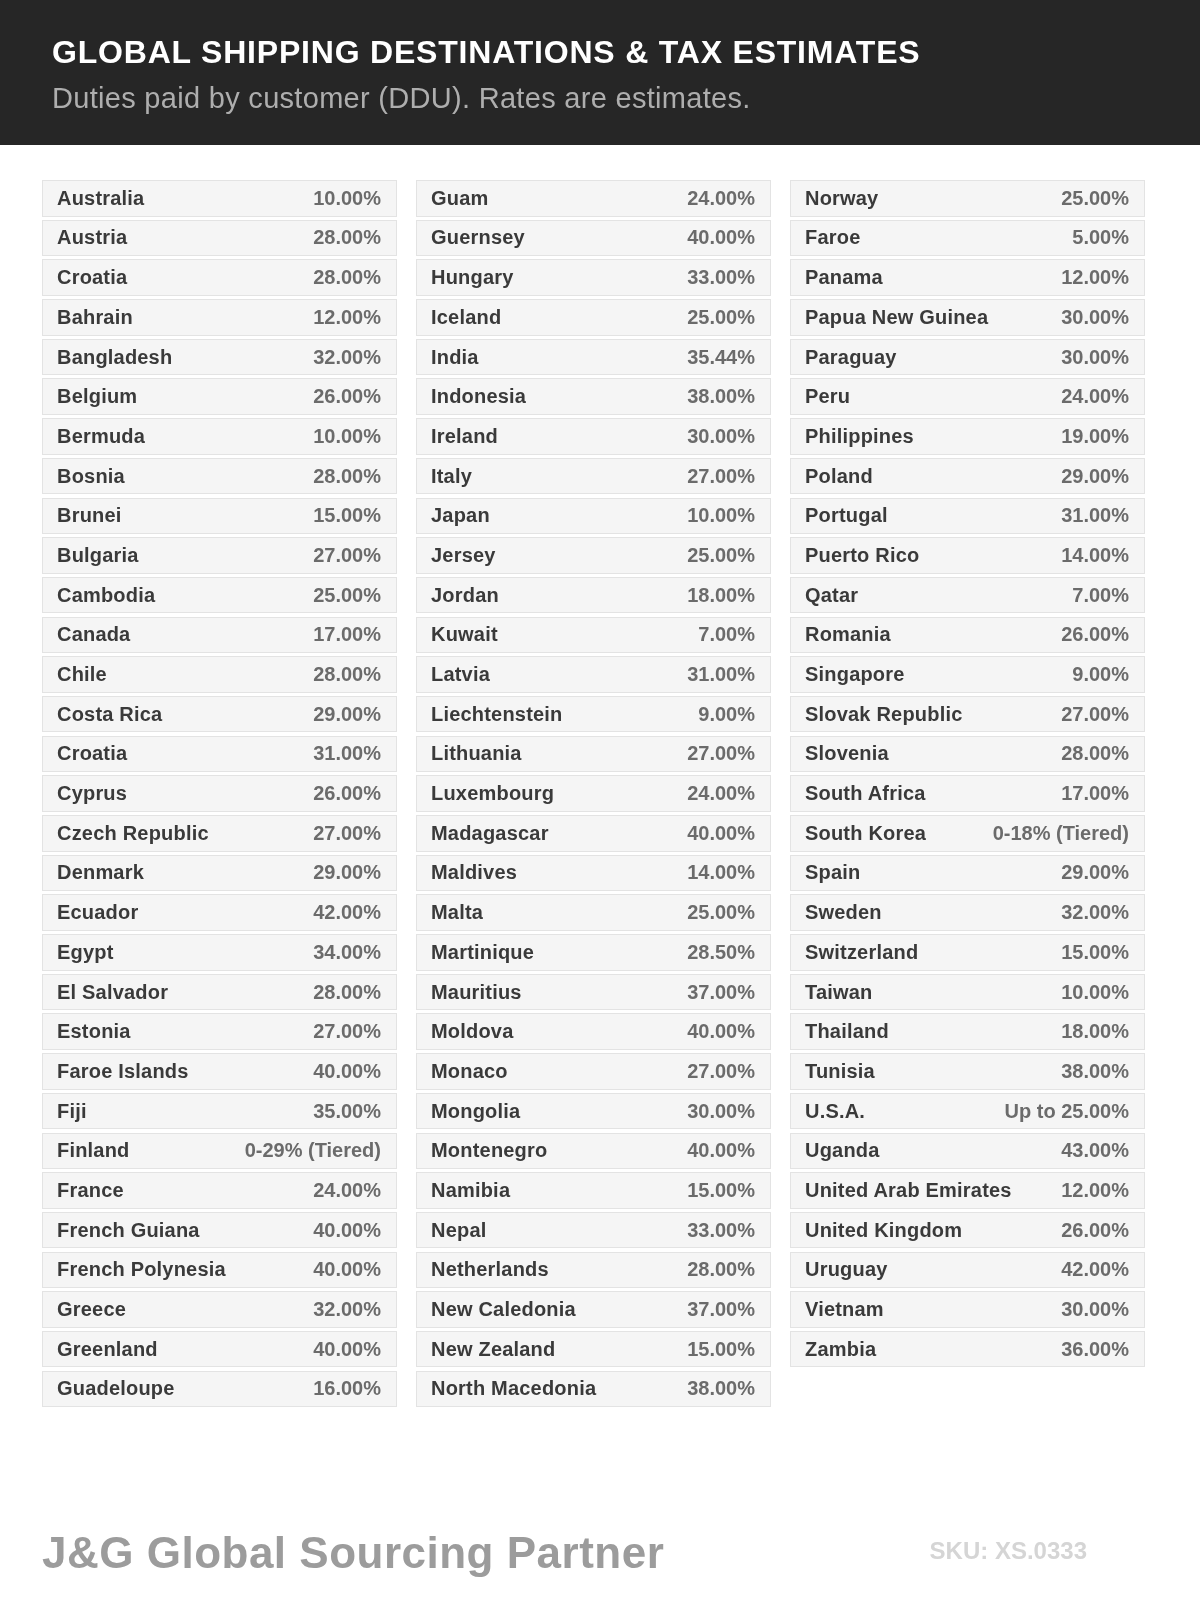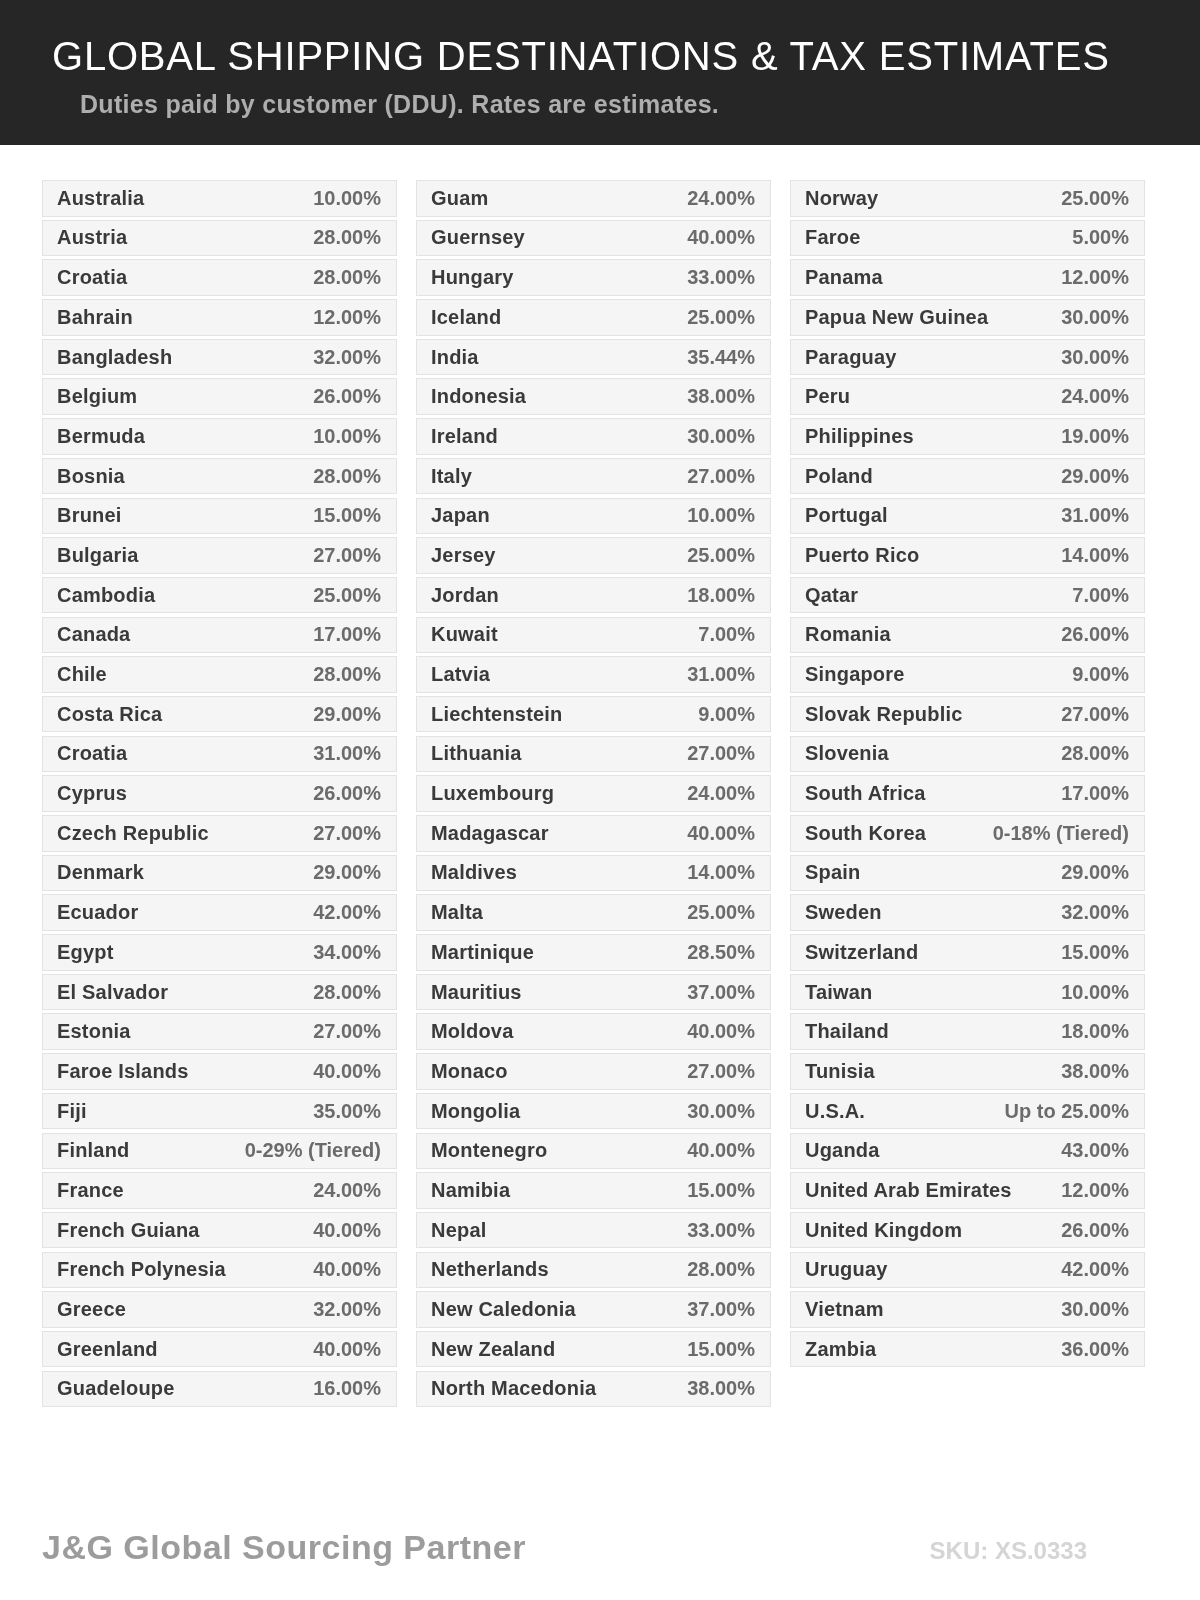--- a/index.html
+++ b/index.html
@@ -13,34 +13,33 @@
 
   
   .banner {
     position: absolute;
     top: 0; left: 0;
     width: 1200px; height: 145px;
     background: #262626;
     padding: 34px 40px 0 52px;
   }
   .title {
-    font-size: 40px;
-    font-weight: normal;
+    font-size: 32px;
+    font-weight: bold;
     letter-spacing: 0.8px;
     color: #ffffff;
     white-space: nowrap;
   }
   .subtitle {
     margin-top: 11px;
-    font-size: 25px;
-    font-weight: bold;
+    font-size: 29px;
+    font-weight: normal;
     letter-spacing: 0.3px;
     color: #aeaeae;
     white-space: nowrap;
-    margin-left: 28px;
   }
 
   
   .table-area {
     position: absolute;
     top: 180px;
     left: 42px;
     width: 1103px;
     display: grid;
     grid-template-columns: 1fr 1fr 1fr;
@@ -69,21 +68,21 @@
     color: #6b6b6b;
     white-space: nowrap;
     text-align: right;
   }
 
   
   .brand {
     position: absolute;
     left: 42px;
     top: 1528px;
-    font-size: 34px;
+    font-size: 44px;
     font-weight: bold;
     letter-spacing: 0.5px;
     color: #9c9c9c;
     white-space: nowrap;
   }
   .sku {
     position: absolute;
     right: 113px;
     top: 1537px;
     font-size: 24px;

